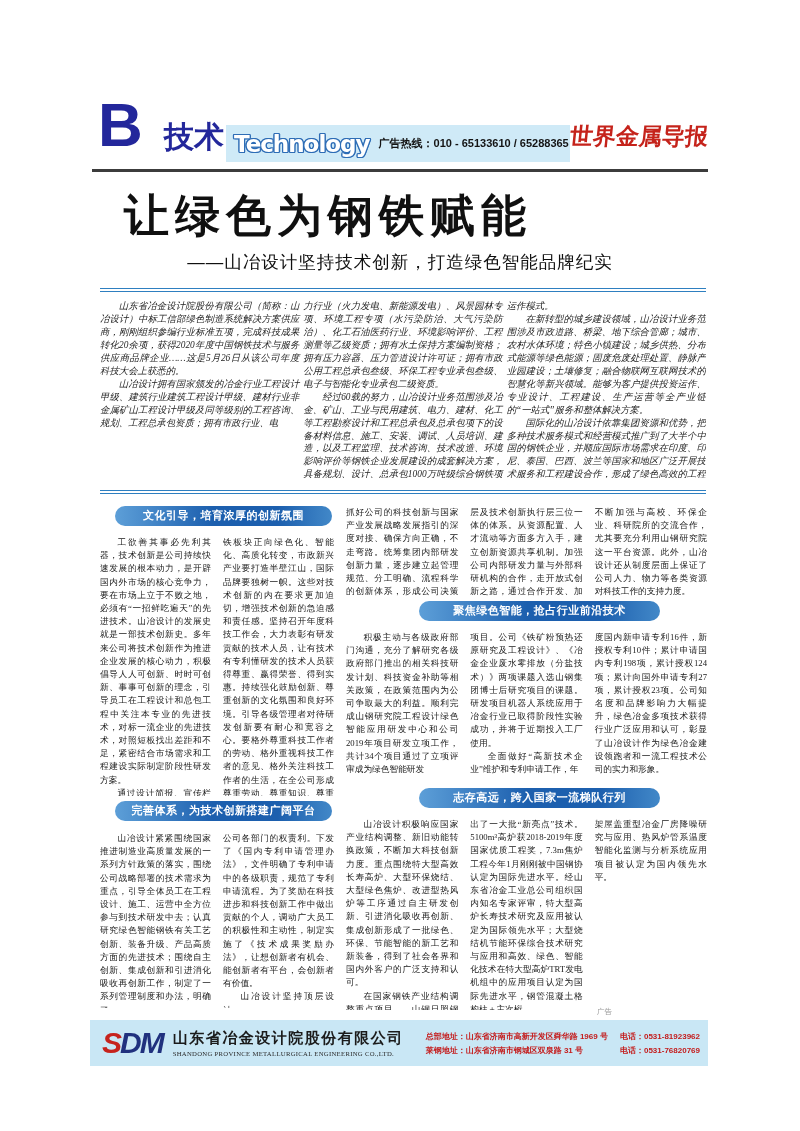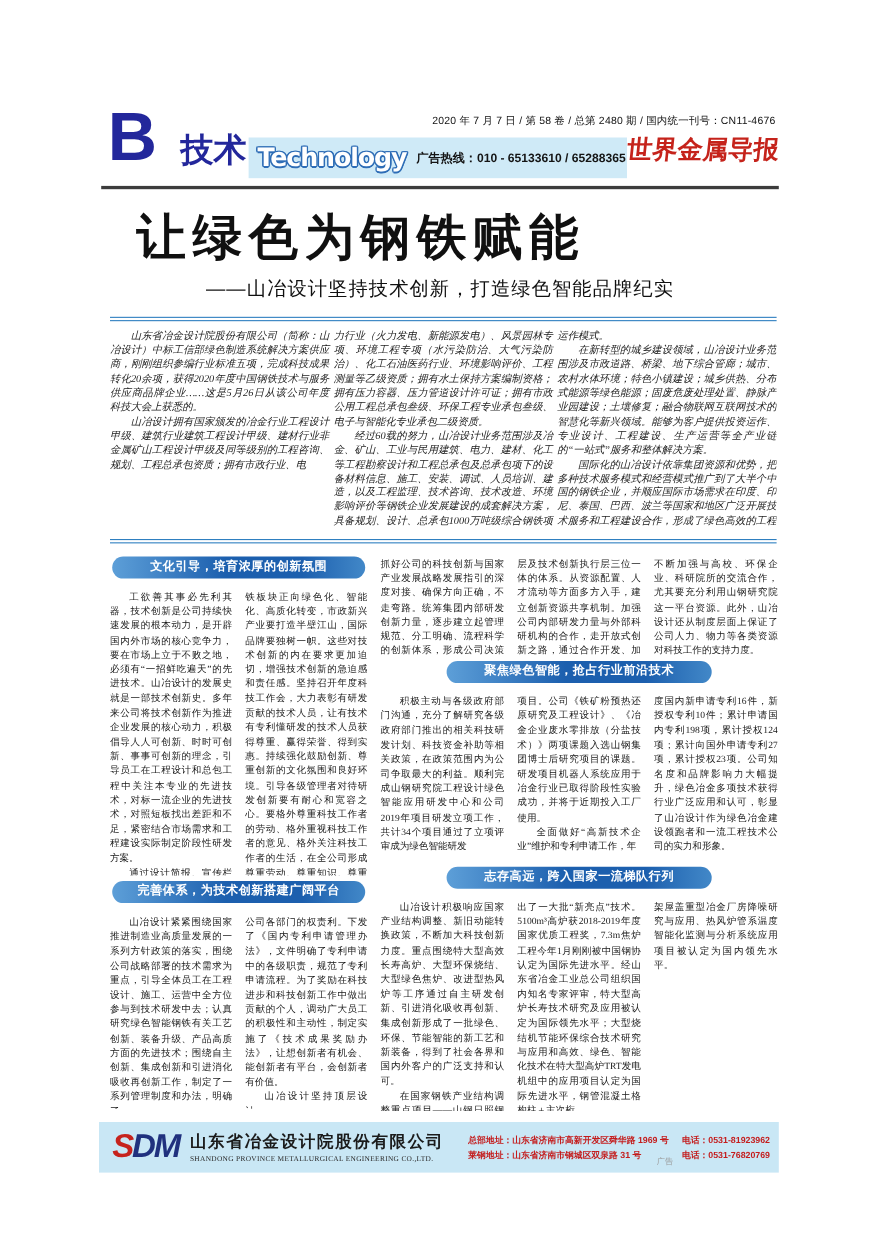--- a/index.html
+++ b/index.html
@@ -41,21 +41,21 @@
   p.cont{text-indent:0;}
 
   
   .bodyarea{position:absolute;left:100px;top:503px;width:607px;height:507px;
             font-size:8.7px;line-height:13.2px;text-align:justify;color:#191919;}
   .lgroup{position:absolute;left:0;top:0;width:234px;height:507px;}
   .rgroup{position:absolute;left:246px;top:0;width:361px;height:507px;}
   .pill{position:absolute;height:20px;border-radius:10px;
         background:linear-gradient(90deg,#5d9fd8 0%,#1c5fae 45%,#1c5fae 75%,#4288c8 100%);
         color:#fff;display:flex;align-items:center;justify-content:center;
-        font-family:"Liberation Sans",sans-serif;font-weight:bold;font-size:11px;letter-spacing:.5px;}
+        font-family:"Liberation Sans",sans-serif;font-weight:bold;font-size:11px;letter-spacing:.5px;margin-left:13px;}
   .pill1{left:2px;right:2px;top:3px;}
   .pill2{left:2px;right:2px;top:298px;}
   .pill3{left:60px;width:241px;top:98px;}
   .pill4{left:60px;width:241px;top:285px;}
   .cols{position:absolute;left:0;display:flex;gap:12px;overflow:hidden;width:100%;}
   .lt{top:33px;height:260px;}
   .lb{top:329px;height:176px;}
   .rt{top:3px;height:90px;}
   .rm{top:128px;height:152px;}
   .rb{top:315px;height:192px;}
@@ -69,30 +69,29 @@
   .sdm .s{color:#c6231d;} .sdm .dm{color:#20317e;}
   .company{margin-left:10px;}
   .company .cn{font-family:"Liberation Sans",sans-serif;font-weight:600;font-size:15px;
                letter-spacing:1.5px;color:#1b1b1b;white-space:nowrap;}
   .company .en{font-family:"Liberation Serif",serif;font-size:6.7px;letter-spacing:.3px;
                color:#2a2a2a;margin-top:2px;white-space:nowrap;}
   .finfo{margin-left:auto;display:grid;grid-template-columns:auto auto;column-gap:12px;row-gap:3px;
          font-family:"Liberation Sans",sans-serif;font-weight:bold;font-size:8px;color:#c41c1c;
          white-space:nowrap;}
   .adlabel{position:absolute;right:96px;top:-13px;font-size:7.5px;color:#9a9a9a;
-           font-family:"Liberation Sans",sans-serif;margin-top:44px;}
+           font-family:"Liberation Sans",sans-serif;}
 </style>
 </head>
 <body>
 
 <div class="page">
 
   <div class="b-letter">B</div>
   <div class="b-name">技术</div>
-  <div class="issue">2020 年 7 月 7 日 / 第 58 卷 / 总第 2480 期 / 国内统一刊号：CN11-4676</div>
   <div class="techbar">
     <span class="tech">Technology</span>
     <span class="hotline">广告热线：010 - 65133610 / 65288365</span>
   </div>
   <div class="masthead">世界金属导报</div>
   <div class="hrule"></div>
 
   <div class="title">让绿色为钢铁赋能</div>
   <div class="subtitle">——山冶设计坚持技术创新，打造绿色智能品牌纪实</div>
 

